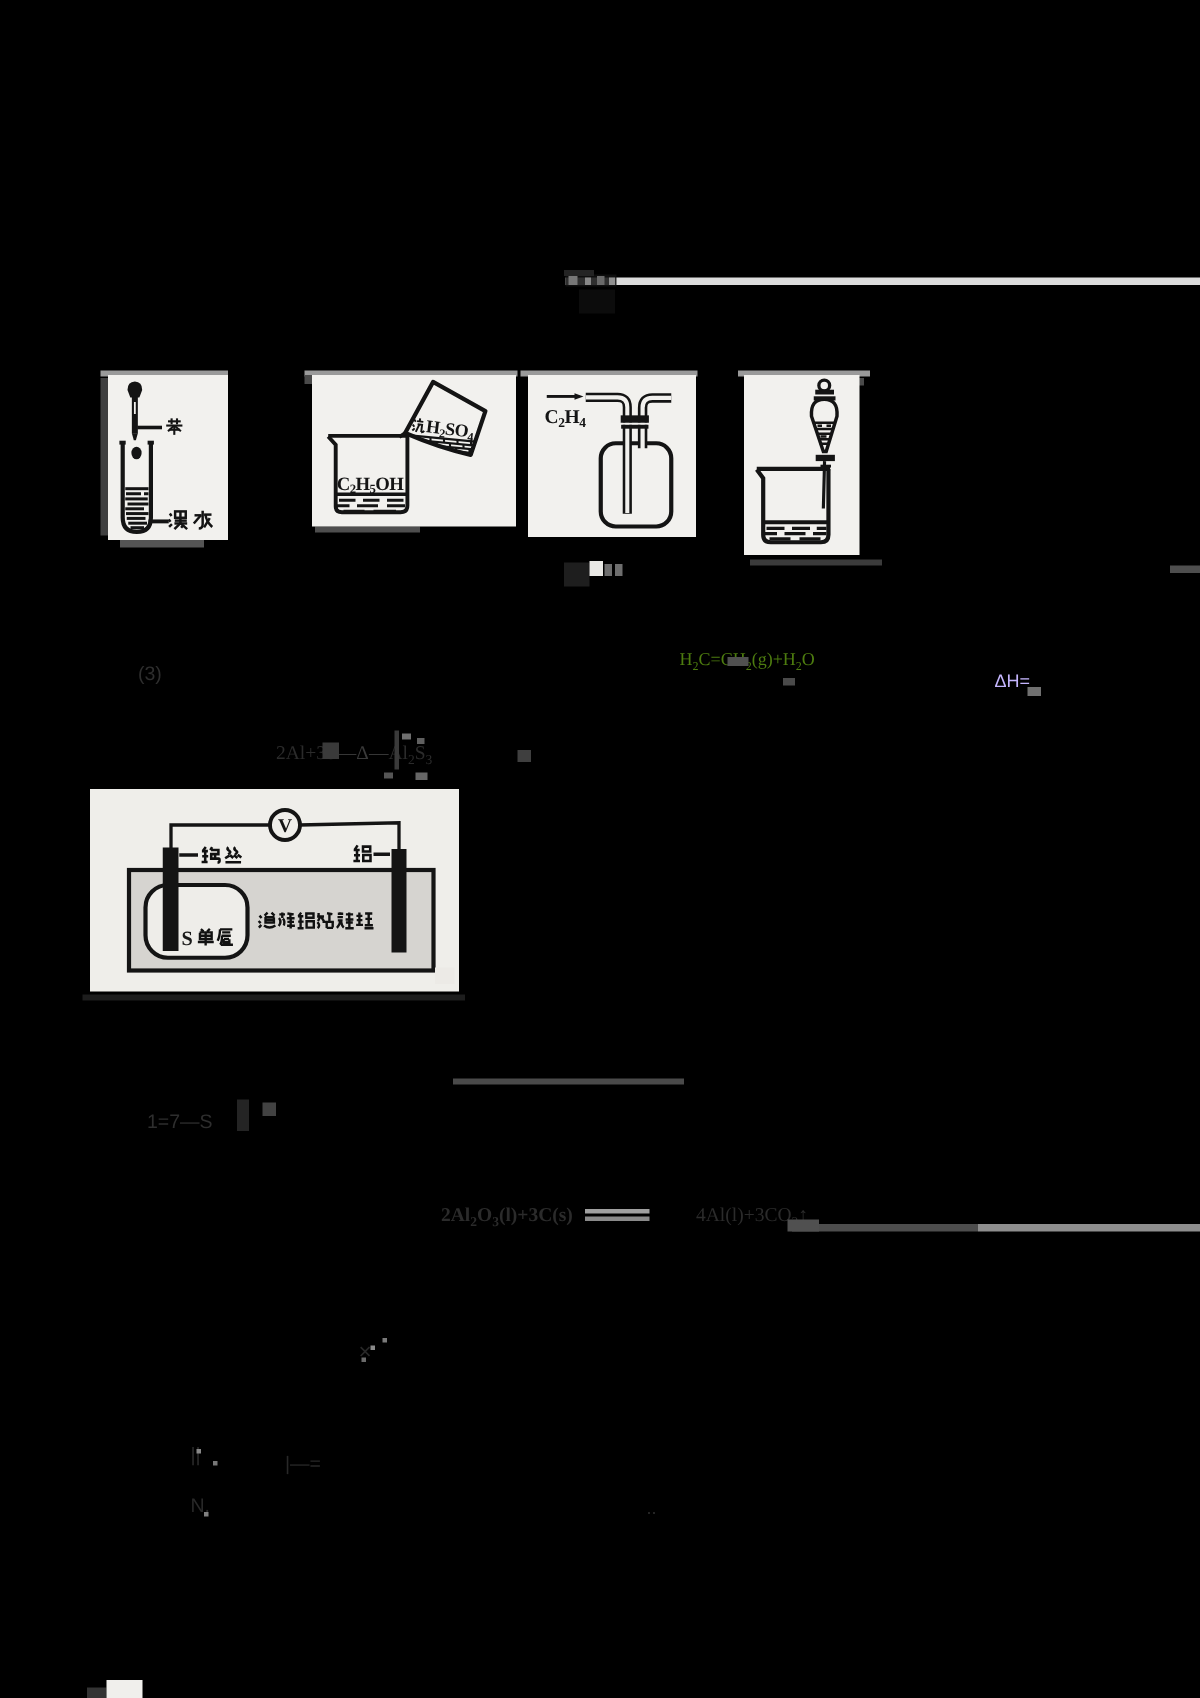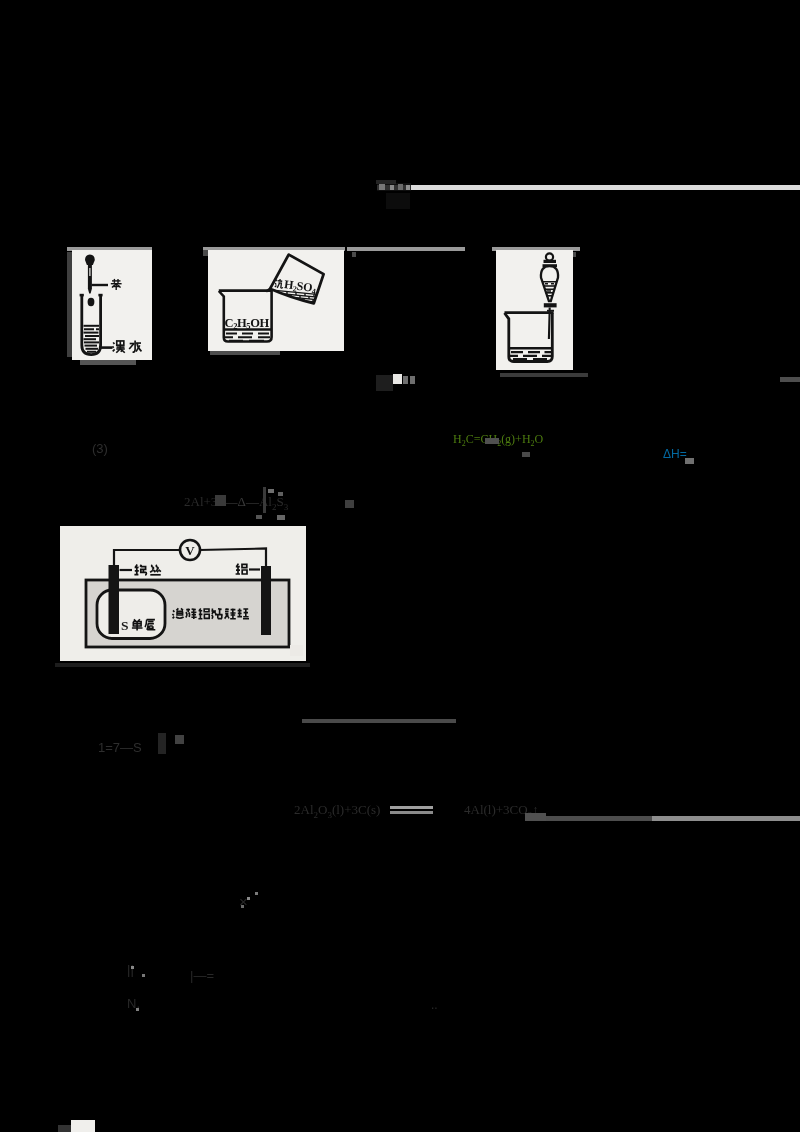--- a/index.html
+++ b/index.html
@@ -143,20 +143,45 @@
     <path d="M65,45.5 L111,49.9"></path>
     <path d="M68,48.3 L109,52.2"></path>
     <path d="M72,51.1 L107,54.4"></path>
     <path d="M70,40.7 V43.3 M79,41.6 V44.2 M88,42.4 V45 M97,43.3 V45.9 M106,44.2 V46.8 M74,43.9 V46.5 M83,44.7 V47.3 M92,45.6 V48.2 M101,46.5 V49.1 M78,47 V49.6 M87,47.9 V50.5 M96,48.7 V51.3 M105,49.6 V52.2 M82,50.2 V52.8 M91,51 V53.6 M100,51.9 V54.5"></path>
   </g>
 </svg>
 </div>
 
 <div class="abs" style="left:347px;top:247px;width:118px;height:3.5px;background:#9a9a9a;"></div>
 <div class="abs" style="left:352px;top:252px;width:4px;height:5px;background:#4a4a4a;"></div>
+<div class="abs" style="left:352px;top:250px;width:112px;height:108px;background:#f2f1ee;">
+<svg width="112" height="108" viewBox="0 0 112 108">
+
+  <path d="M12.5,14.3 H31.5" stroke="#141414" stroke-width="1.9"></path>
+  <polygon points="31,12.1 37,14.3 31,16.5" fill="#141414"></polygon>
+
+  <text x="11" y="32" font-family="Liberation Serif" font-weight="bold" font-size="13" letter-spacing="-0.3" fill="#141414">C<tspan font-size="9" dy="2.6">2</tspan><tspan dy="-2.6">H</tspan><tspan font-size="9" dy="2.6">4</tspan></text>
+
+  <rect x="48.5" y="45.5" width="47" height="55.5" rx="10" fill="#f2f1ee" stroke="#141414" stroke-width="2.8"></rect>
+
+  <g fill="none">
+    <path d="M38.5,14.9 H59.7 Q66.2,14.9 66.2,21.5 V92.5" stroke="#141414" stroke-width="6.1"></path>
+    <path d="M38.5,14.9 H59.7 Q66.2,14.9 66.2,21.5 V92" stroke="#f2f1ee" stroke-width="2.7"></path>
+  </g>
+
+  <g fill="none">
+    <path d="M76.4,48.8 V21.8 Q76.4,15.3 82.9,15.3 H95.5" stroke="#141414" stroke-width="6.3"></path>
+    <path d="M76.4,49.3 V21.8 Q76.4,15.3 82.9,15.3 H95.5" stroke="#f2f1ee" stroke-width="2.8"></path>
+  </g>
+
+  <rect x="61.8" y="26.9" width="18.8" height="5" fill="#141414"></rect>
+  <rect x="61.8" y="31.9" width="18.8" height="1.3" fill="#f2f1ee"></rect>
+  <rect x="62.1" y="33.2" width="18.2" height="2.6" fill="#141414"></rect>
+</svg>
+</div>
 
 <div class="abs" style="left:376px;top:375px;width:17px;height:16px;background:#1e1e1e;"></div>
 <div class="abs" style="left:393px;top:374px;width:9px;height:10px;background:#e9e8e5;"></div>
 <div class="abs" style="left:403px;top:376px;width:5px;height:8px;background:#6e6e6e;"></div>
 <div class="abs" style="left:410px;top:376px;width:5px;height:8px;background:#6e6e6e;"></div>
 <div class="abs" style="left:780px;top:377px;width:20px;height:5px;background:#4e4e4e;"></div>
 
 <div class="abs" style="left:492px;top:246.5px;width:88px;height:4px;background:#9a9a9a;"></div>
 <div class="abs" style="left:571px;top:251.5px;width:5px;height:5px;background:#4a4a4a;"></div>
 <div class="abs" style="left:500px;top:372.5px;width:88px;height:4.5px;background:#3b3b3b;"></div>
@@ -194,21 +219,21 @@
   </g>
 </svg>
 </div>
 
 <div class="abs" style="left:92px;top:441px;width:35px;height:16px;color:#2e2e2e;font-size:13px;">(3)</div>
 
 <div class="abs" style="left:453px;top:432px;width:110px;height:20px;color:#4d7c0f;font-size:12px;font-family:'Liberation Serif',serif;">H<sub style="font-size:8px">2</sub>C=CH<sub style="font-size:8px">2</sub>(g)+H<sub style="font-size:8px">2</sub>O</div>
 <div class="abs" style="left:485px;top:438px;width:14px;height:6px;background:#505050;"></div>
 <div class="abs" style="left:522px;top:452px;width:8px;height:5px;background:#4a4a4a;"></div>
 
-<div class="abs" style="left:663px;top:447px;width:36px;height:18px;color:#0369a1;font-size:12px;">ΔH=</div>
+<div class="abs" style="left:663px;top:447px;width:36px;height:18px;color:#c4b5fd;font-size:12px;">ΔH=</div>
 <div class="abs" style="left:685px;top:458px;width:9px;height:6px;background:#707070;"></div>
 
 <div class="abs" style="left:184px;top:494px;width:180px;height:22px;color:#2b2b2b;font-size:13px;font-family:'Liberation Serif',serif;">2Al+3S<span style="color:#3a3a3a">—Δ—</span>Al<sub style="font-size:9px">2</sub>S<sub style="font-size:9px">3</sub></div>
 <div class="abs" style="left:263px;top:487px;width:3px;height:26px;background:#3a3a3a;"></div>
 <div class="abs" style="left:268px;top:489px;width:6px;height:4px;background:#6f6f6f;"></div>
 <div class="abs" style="left:278px;top:492px;width:5px;height:4px;background:#606060;"></div>
 <div class="abs" style="left:215px;top:495px;width:11px;height:11px;background:#3a3a3a;"></div>
 <div class="abs" style="left:345px;top:500px;width:9px;height:8px;background:#3f3f3f;"></div>
 
 <div class="abs" style="left:256px;top:515px;width:6px;height:4px;background:#555;"></div>
@@ -292,21 +317,21 @@
 
 <div class="abs" style="left:290px;top:645px;width:13px;height:11px;background:#eceae6;"></div>
 
 <div class="abs" style="left:302px;top:719px;width:154px;height:4px;background:#4a4a4a;"></div>
 
 
 <div class="abs" style="left:98px;top:740px;width:60px;height:18px;color:#2e2e2e;font-size:13px;">1=7—S</div>
 <div class="abs" style="left:158px;top:733px;width:8px;height:21px;background:#242424;"></div>
 <div class="abs" style="left:175px;top:735px;width:9px;height:9px;background:#424242;"></div>
 
-<div class="abs" style="left:294px;top:802px;width:240px;height:20px;color:#2b2b2b;font-size:13px;font-family:'Liberation Serif',serif;">2Al<sub style="font-size:9px">2</sub>O<sub style="font-size:9px">3</sub>(l)+3C(s)</div>
+<div class="abs" style="left:294px;top:802px;width:240px;height:20px;color:#2b2b2b;font-size:13px;font-family:'Liberation Serif',serif;font-weight:bold;">2Al<sub style="font-size:9px">2</sub>O<sub style="font-size:9px">3</sub>(l)+3C(s)</div>
 <div class="abs" style="left:390px;top:806px;width:43px;height:3px;background:#a0a0a0;"></div>
 <div class="abs" style="left:390px;top:811px;width:43px;height:3px;background:#8a8a8a;"></div>
 
 <div class="abs" style="left:528px;top:816px;width:124px;height:5px;background:#4d4d4d;"></div>
 <div class="abs" style="left:652px;top:816px;width:148px;height:5px;background:#8e8e8e;"></div>
 <div class="abs" style="left:432px;top:802px;width:100px;height:20px;color:#2b2b2b;font-size:13px;font-family:'Liberation Serif',serif;margin-left:32px;">4Al(l)+3CO<sub style="font-size:9px">2</sub>↑</div>
 <div class="abs" style="left:525px;top:813px;width:21px;height:8px;background:#505050;"></div>
 
 <div class="abs" style="left:239px;top:893px;width:26px;height:20px;color:#282828;font-size:15px;">×</div>
 <div class="abs" style="left:247px;top:897px;width:3px;height:3px;background:#8a8a8a;"></div>

